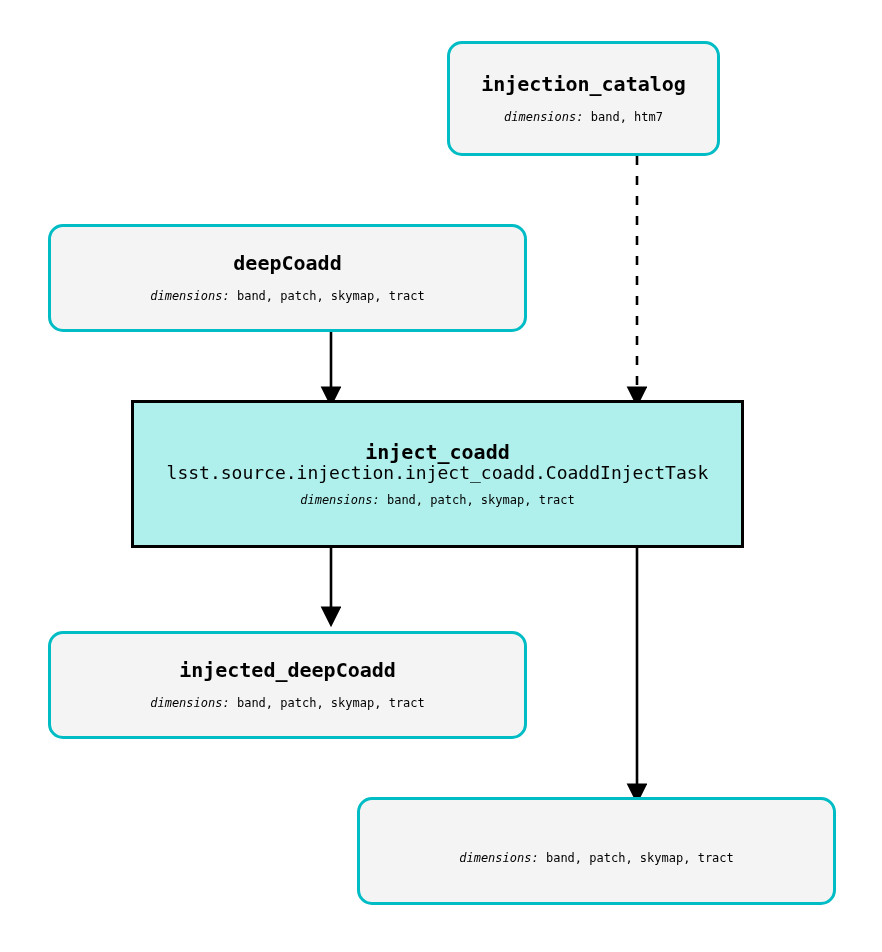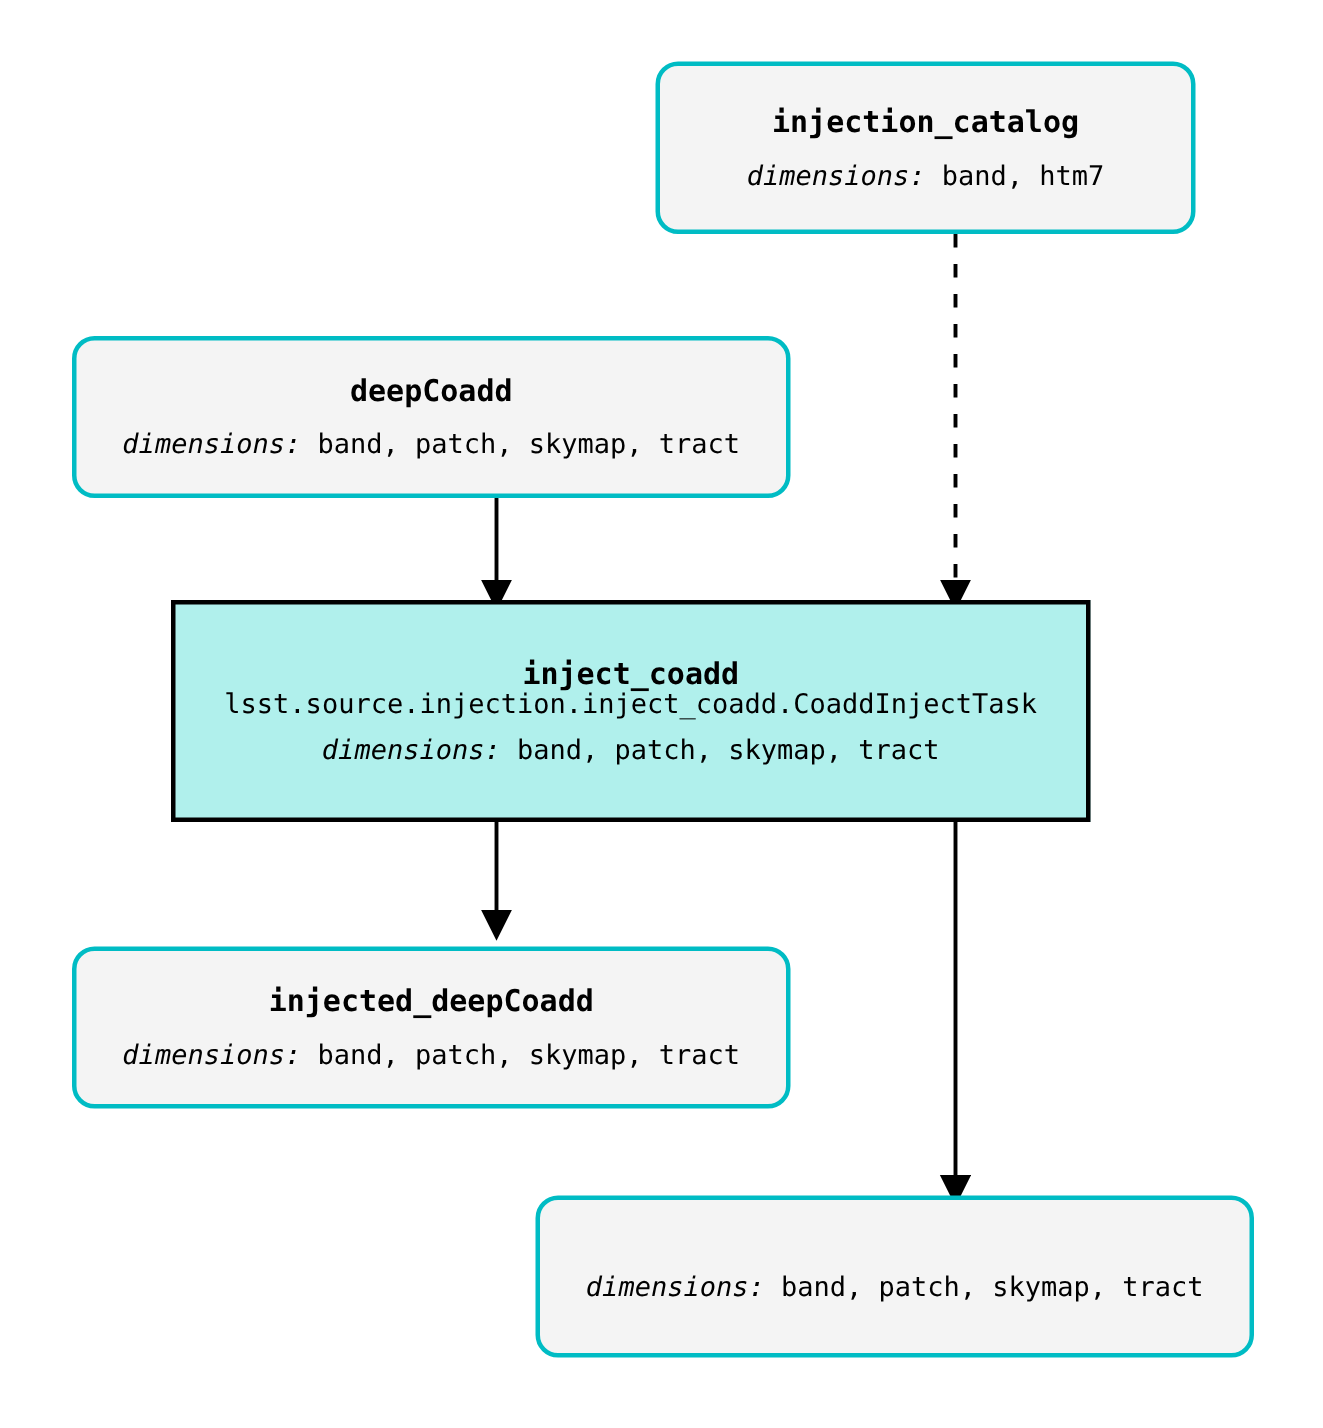--- a/index.html
+++ b/index.html
@@ -71,42 +71,42 @@
     font-weight: normal;
     font-size: 18px;
     color: #000000;
     line-height: 1.1;
     white-space: nowrap;
     text-align: center;
   }
 
   .node-dims {
     font-family: "DejaVu Sans Mono", monospace;
-    font-size: 18px;
+    font-size: 12px;
     color: #000000;
     line-height: 1.1;
     white-space: nowrap;
     text-align: right;
     margin-top: 16px;
   }
   .node.task .node-dims {
     margin-top: 11px;
   }
 
   .dims-key {
     font-style: italic;
   }
   .dims-val {
     font-style: normal;
   }
 
   
-  #node-injection-catalog      { left: 437px; top: 41px;  width: 360px; height: 115px; }
+  #node-injection-catalog      { left: 447px; top: 41px;  width: 273px; height: 115px; }
   #node-deepcoadd              { left: 48px;  top: 224px; width: 479px; height: 108px; }
-  #node-inject-coadd           { left: 114px; top: 400px; width: 613px; height: 148px; }
+  #node-inject-coadd           { left: 131px; top: 400px; width: 613px; height: 148px; }
   #node-injected-deepcoadd     { left: 48px;  top: 620px; width: 479px; height: 108px; margin-top: 11px; }
   #node-injected-deepcoadd-cat { left: 357px; top: 797px; width: 479px; height: 108px; }
 </style>
 </head>
 <body>
 
 <div id="pipeline-canvas">
 
   <svg id="edges-layer" viewBox="0 0 882 952" width="882" height="952" xmlns="http://www.w3.org/2000/svg">
     <defs>

